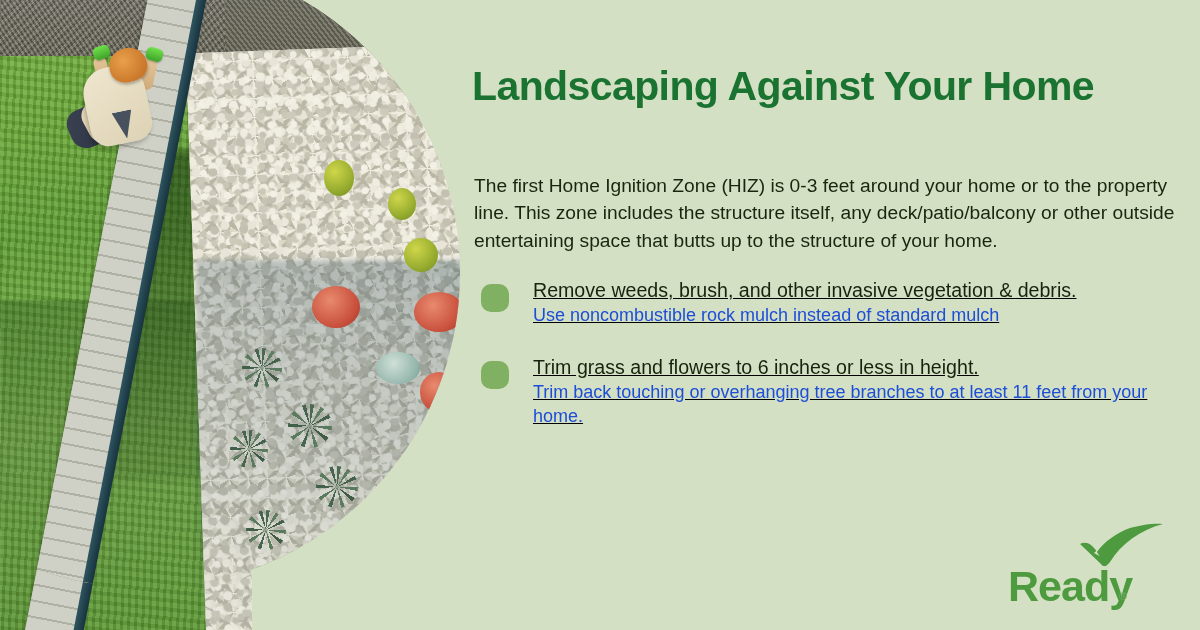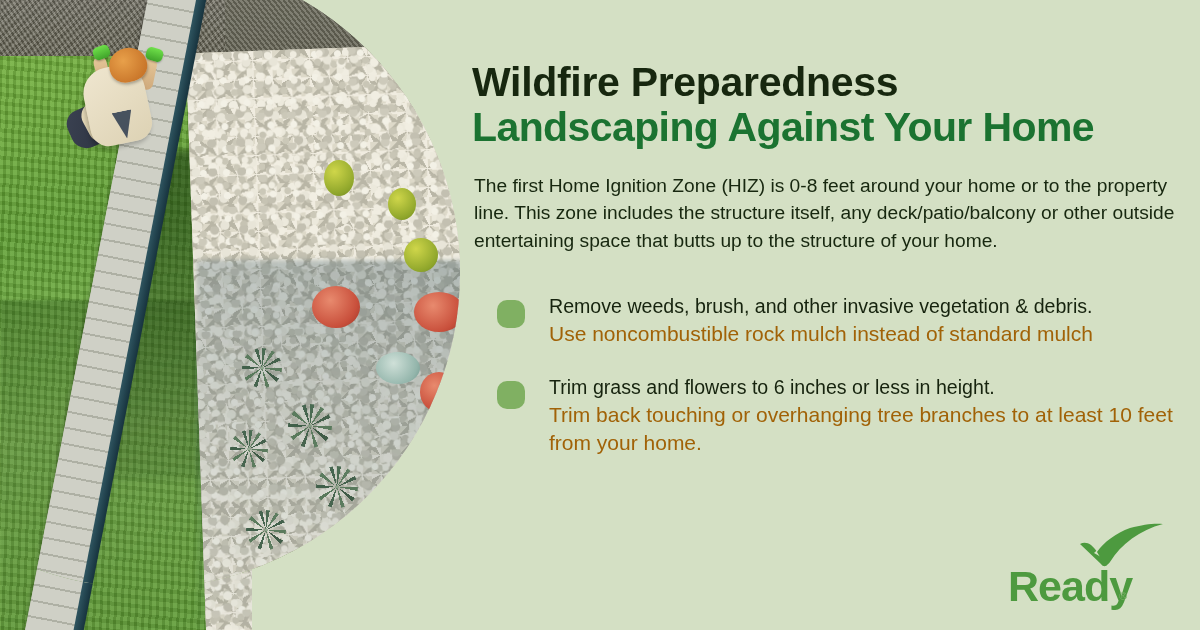--- a/index.html
+++ b/index.html
@@ -232,22 +232,23 @@
     color: #17270f;
     margin: 0;
   }
 
   .bullets {
     position: absolute;
     left: 8px;
     top: 278px;
     width: 700px;
     list-style: none;
-    margin: 16px;
+    margin: 0;
     padding: 0;
+    text-decoration: underline;
   }
   .bullet-item {
     position: relative;
     padding-left: 53px;
     margin-bottom: 27px;
   }
   .bullet-item:last-child { margin-bottom: 0; }
   .bullet-dot {
     position: absolute;
     left: 1px;
@@ -257,23 +258,23 @@
     border-radius: 10px;
     background: #80b062;
   }
   .bullet-primary {
     font-size: 19.6px;
     line-height: 1.30;
     color: #16230e;
     margin: 0;
   }
   .bullet-secondary {
-    font-size: 21px;
+    font-size: 18px;
     line-height: 1.30;
-    color: #a16207;
+    color: #1d4ed8;
     margin: 1px 0 0 0;
   }
 
   
   .ready-logo {
     position: absolute;
     right: 18px;
     bottom: 16px;
     width: 170px;
     height: 92px;
@@ -376,36 +377,35 @@
           <div class="w-shirt"></div>
           <div class="w-hat"></div>
         </div>
       </div>
     </div>
   </div>
 
   <div class="content">
 
     <div class="title-block">
-      <h1 class="title-main">Wildfire Preparedness</h1>
       <h2 class="title-sub">Landscaping Against Your Home</h2>
     </div>
 
-    <p class="intro">The first Home Ignition Zone (HIZ) is 0-8 feet around your home or to the property line. This zone includes the structure itself, any deck/patio/balcony or other outside entertaining space that butts up to the structure of your home.</p>
+    <p class="intro">The first Home Ignition Zone (HIZ) is 0-3 feet around your home or to the property line. This zone includes the structure itself, any deck/patio/balcony or other outside entertaining space that butts up to the structure of your home.</p>
 
     <ul class="bullets">
       <li class="bullet-item">
         <span class="bullet-dot"></span>
         <p class="bullet-primary">Remove weeds, brush, and other invasive vegetation &amp; debris.</p>
         <p class="bullet-secondary">Use noncombustible rock mulch instead of standard mulch</p>
       </li>
       <li class="bullet-item">
         <span class="bullet-dot"></span>
         <p class="bullet-primary">Trim grass and flowers to 6 inches or less in height.</p>
-        <p class="bullet-secondary">Trim back touching or overhanging tree branches to at least 10 feet from your home.</p>
+        <p class="bullet-secondary">Trim back touching or overhanging tree branches to at least 11 feet from your home.</p>
       </li>
     </ul>
 
     <div class="ready-logo">
       <svg class="ready-check" viewBox="0 0 102 46">
         <path d="M16 22 C22 19, 28 22, 33 30 C34 32, 36 33, 37 31 C49 13, 70 3, 96 2 C72 9, 54 24, 44 42 C42 45, 39 45, 37 42 Z" fill="#4d9a3f"></path>
         <path d="M30 31 C34 27, 40 23, 45 21 C57 12, 72 6, 88 4 C70 12, 55 25, 46 40 Z" fill="#d4e0c4"></path>
         <path d="M33 30 C40 20, 52 11, 66 6 C80 2, 92 1, 99 2 C76 8, 57 22, 46 40 C44 43, 41 43, 39 40 Z" fill="#4d9a3f"></path>
       </svg>
       <div class="ready-word">Ready</div>

